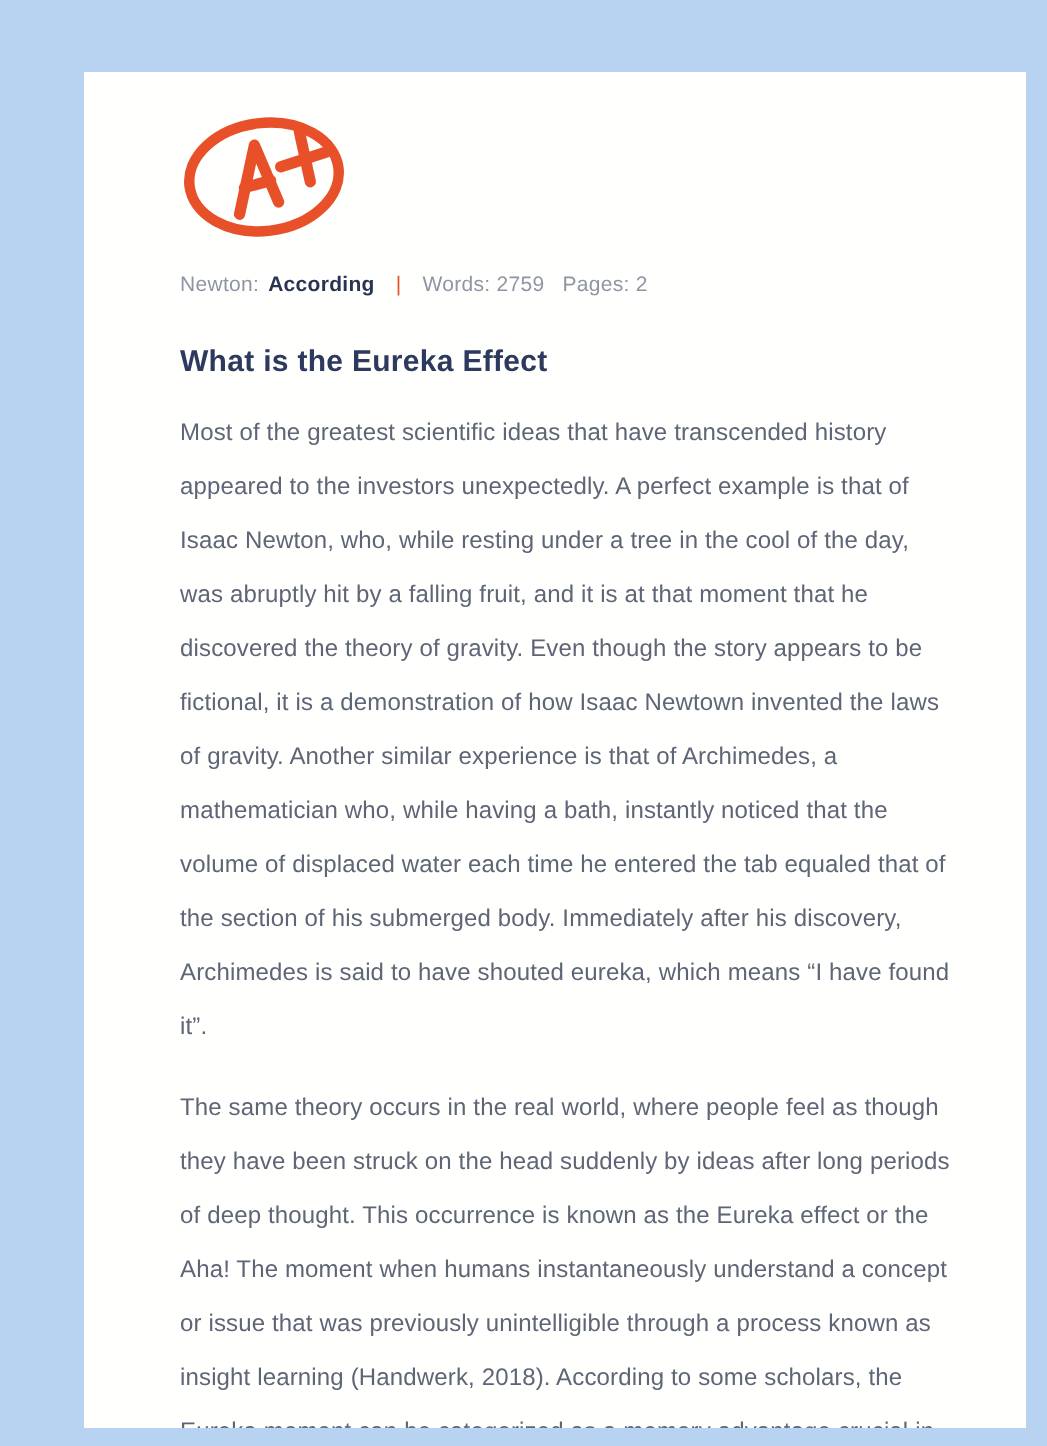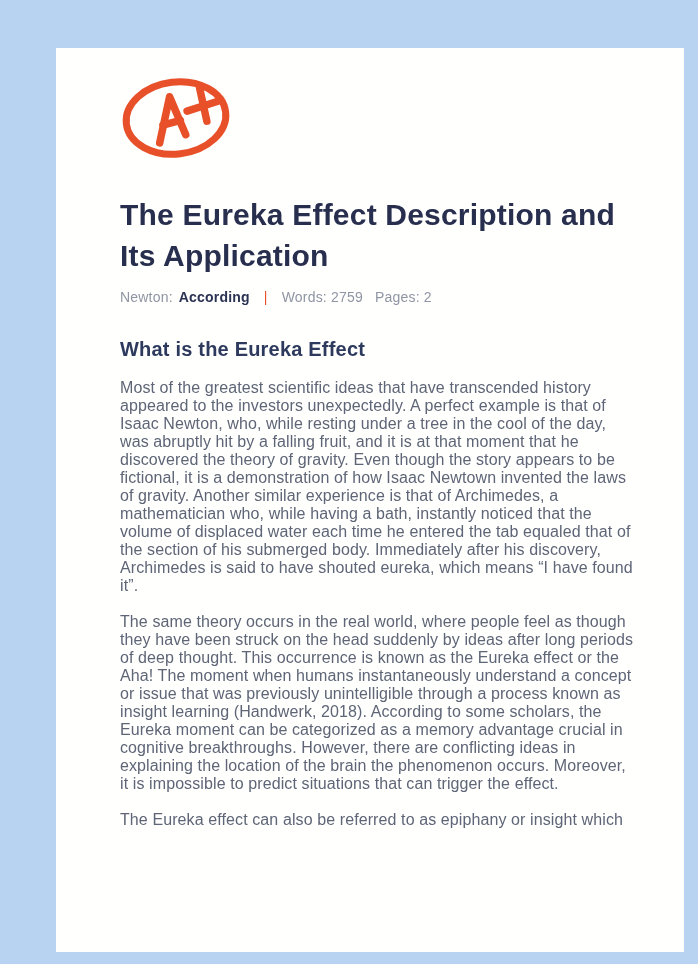--- a/index.html
+++ b/index.html
@@ -75,21 +75,21 @@
   h2.section-heading {
     margin-top: 33px;
     font-size: 20px;
     font-weight: bold;
     color: #2d3a5e;
     letter-spacing: 0.2px;
   }
   .body-copy p {
     margin-top: 18px;
     font-size: 16px;
-    line-height: 18px;
+    line-height: 36px;
     color: #5e6576;
     letter-spacing: 0.1px;
     max-width: 516px;
   }
 </style>
 </head>
 <body>
 
 <div class="card">
 
@@ -103,21 +103,20 @@
           <path d="M36 66 L53 22 L63 62"></path>
           <path d="M42 49 L60 47"></path>
           <path d="M68 39 L100 34"></path>
           <path d="M84 18 L86 52"></path>
         </g>
       </svg>
     </span>
 
   </div>
 
-  <h1 class="title">The Eureka Effect Description and Its Application</h1>
 
   <div class="meta">
     <span class="topic-label">Newton:</span>
     <a class="topic-value">According</a>
     <span class="sep">|</span>
     <span class="words">Words: 2759</span>
     <span class="pages">Pages: 2</span>
   </div>
 
   <h2 class="section-heading">What is the Eureka Effect</h2>

